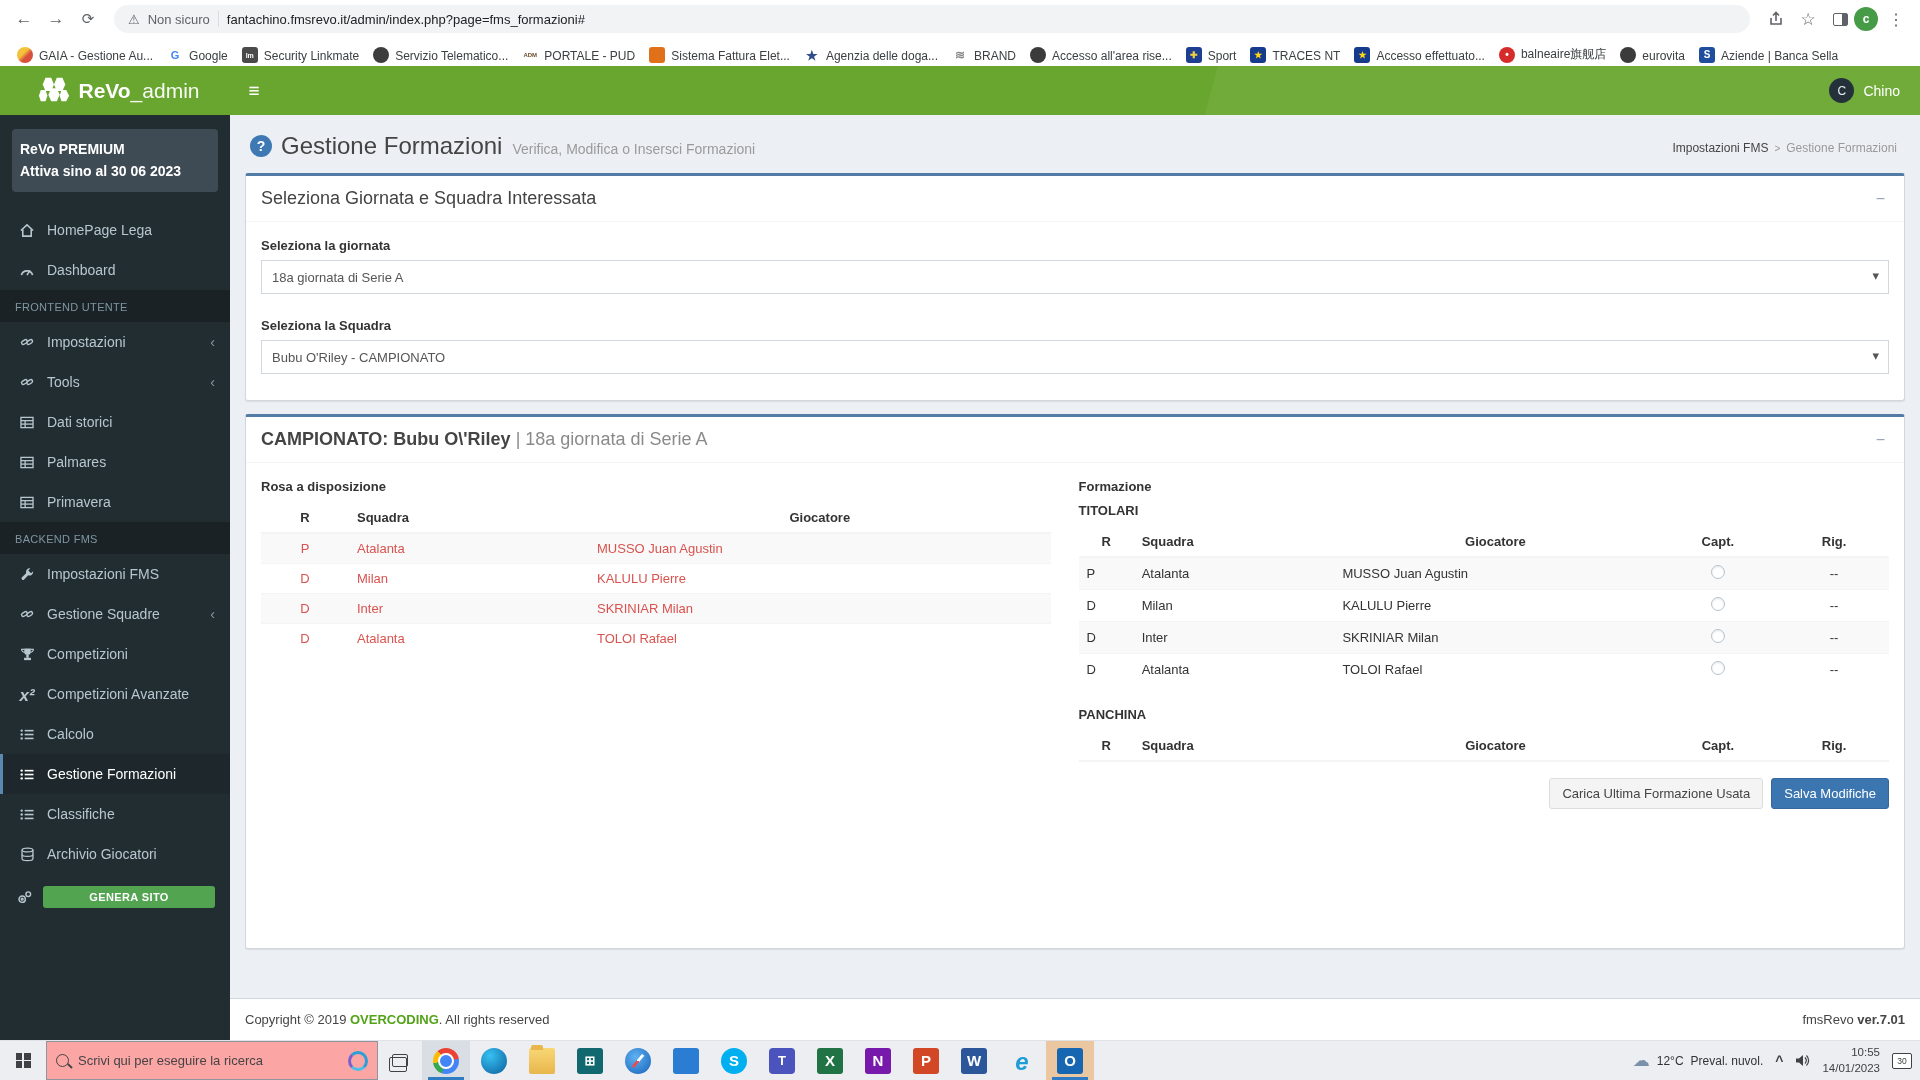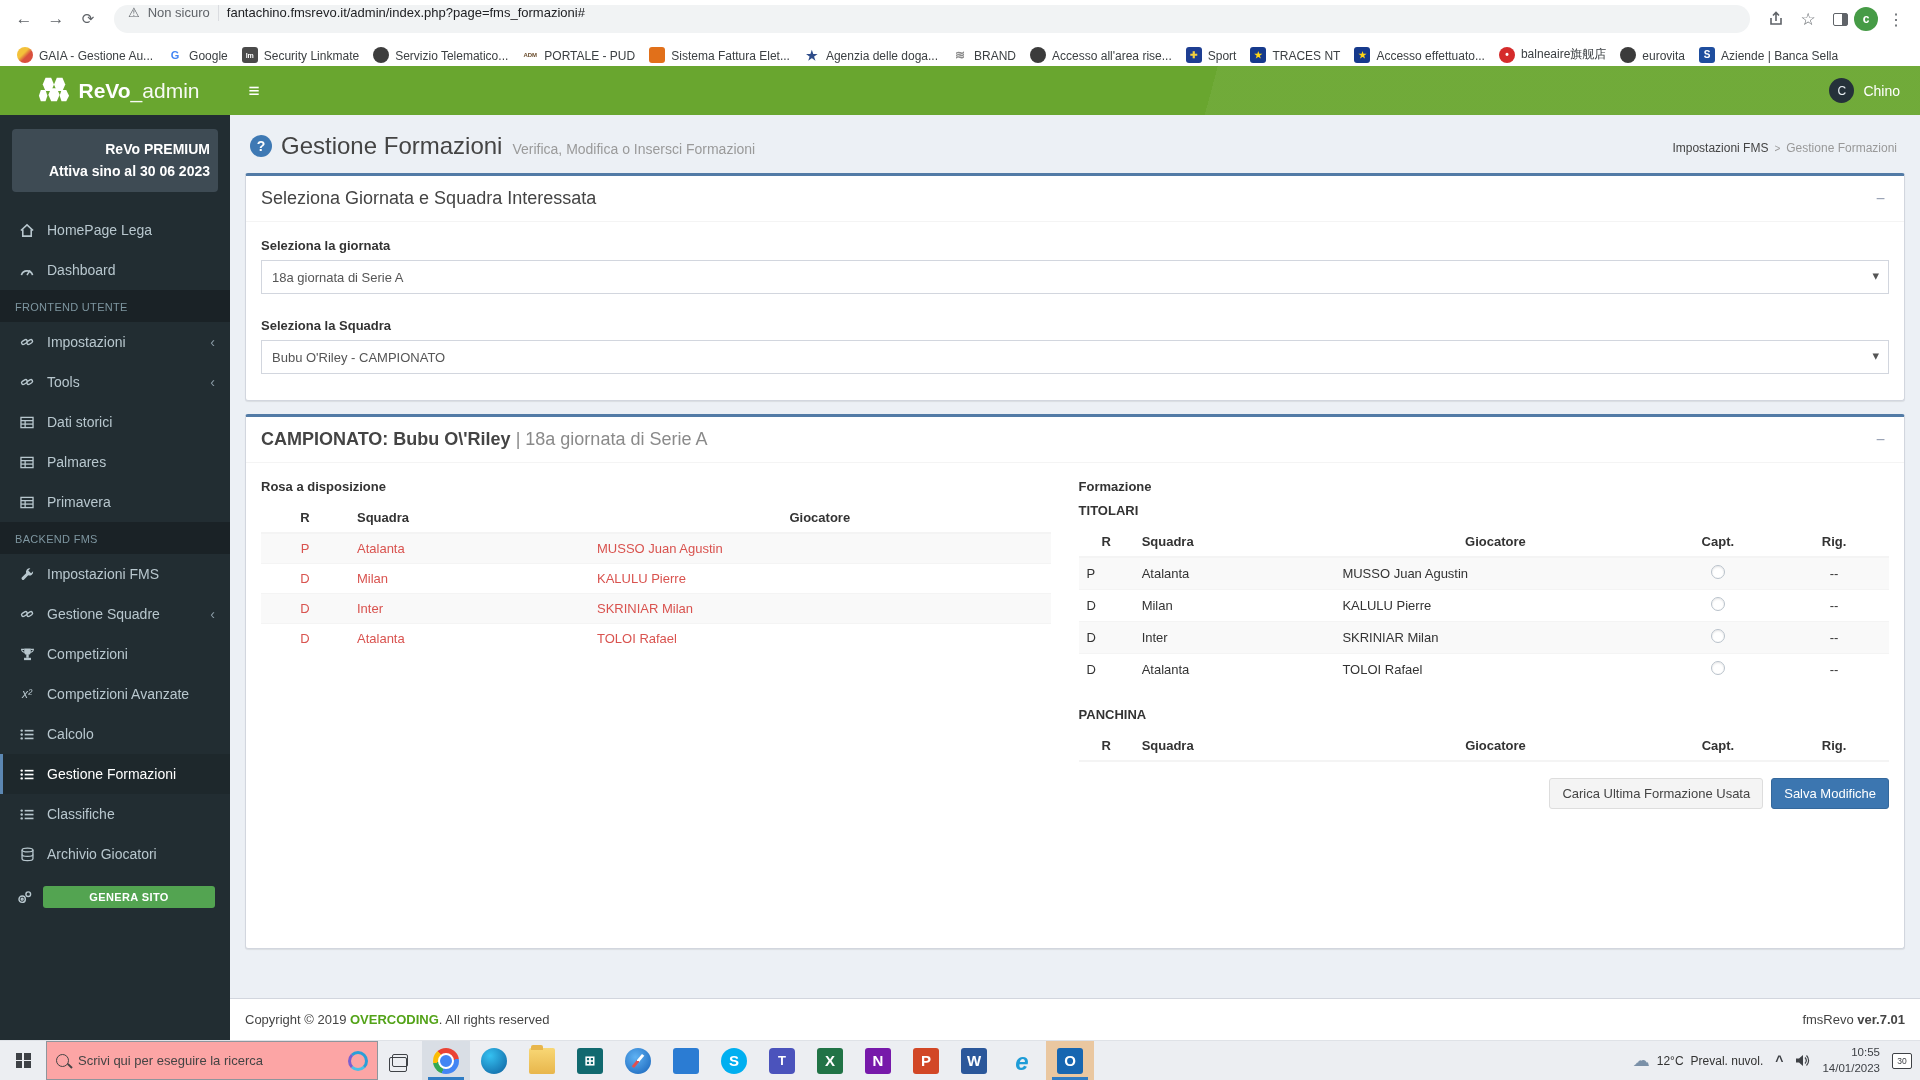--- a/index.html
+++ b/index.html
@@ -20,21 +20,21 @@
   .wc-chev::before{content:"∨"}
   .wc-min::before{content:"─";font-size:10px}
   .wc-max span{width:10px;height:10px;border:1.2px solid #3c4043;display:block}
   .wc-close::before{content:"×";font-size:17px}
 
   .toolbar{height:38px;background:#fff;display:flex;align-items:center;padding:0 10px;flex-shrink:0}
   .nav-btn{width:28px;height:28px;border-radius:50%;display:grid;place-items:center;color:#5f6368;font-size:17px;margin-right:4px}
   .i-back::before{content:"←"}
   .i-fwd::before{content:"→"}
   .i-reload::before{content:"⟳";font-size:15px}
-  .omnibox{flex:1;height:28px;background:#f1f3f4;border-radius:14px;display:flex;align-items:flex-start;padding:0 14px;gap:8px;font-size:13px;color:#202124;margin:17px 8px}
+  .omnibox{flex:1;height:28px;background:#f1f3f4;border-radius:14px;display:flex;align-items:center;padding:0 14px;gap:8px;font-size:13px;color:#202124;margin:17px 8px}
   .warn-icon{color:#5f6368;font-size:13px}
   .warn-icon::before{content:"⚠"}
   .sec-label{color:#5f6368}
   .omni-sep{width:1px;height:16px;background:#dadce0}
   .url-text{color:#202124;white-space:nowrap}
   .tb-icon{width:28px;height:28px;display:grid;place-items:center;color:#5f6368;margin-left:4px}
   .i-star::before{content:"☆";font-size:17px}
   .i-kebab::before{content:"⋮";font-size:16px}
   .i-panel span{width:15px;height:13px;border:1.5px solid #5f6368;border-radius:2px;display:block;position:relative}
   .i-panel span::after{content:"";position:absolute;right:0;top:0;bottom:0;width:5px;background:#5f6368}
@@ -54,26 +54,26 @@
   .logo b{font-weight:bold}
   .logo .lite{font-weight:300;opacity:.95}
   .hamburger{width:48px;display:grid;place-items:center;color:#fff;font-size:19px;cursor:pointer}
   .hamburger::before{content:"≡";font-weight:bold}
   .header-user{margin-left:auto;display:flex;align-items:center;gap:9px;padding:0 20px;color:#fff;font-size:14px;position:relative;z-index:1}
   .avatar-user{width:25px;height:25px;border-radius:50%;background:#25313a;color:#e8eef2;display:grid;place-items:center;font-size:12px}
 
   
   .app-body{flex:1;display:flex;min-height:0}
   .sidebar{width:230px;background:#222d32;color:#b8c7ce;flex-shrink:0;font-size:14px;display:flex;flex-direction:column}
-  .premium{margin:14px 12px 18px;background:#3e4b54;border-radius:4px;padding:10px 8px;text-align:right;color:#fff;font-weight:bold;line-height:1.55;font-size:14px}
+  .premium{margin:14px 12px 18px;background:#3e4b54;border-radius:4px;padding:10px 8px;text-align:left;color:#fff;font-weight:bold;line-height:1.55;font-size:14px}
   .nav-item{display:flex;align-items:center;gap:11px;padding:0 15px;height:40px;color:#b8c7ce;cursor:pointer;border-left:3px solid transparent}
   .nav-item.active{background:#1e282c;color:#fff;border-left-color:#5c87b2}
   .ni-icon{width:18px;height:16px;flex-shrink:0;display:grid;place-items:center}
   .ni-icon svg{display:block}
-  .ni-x2{font-weight:normal;font-size:12px;font-style:italic}
+  .ni-x2{font-weight:bold;font-size:17px;font-style:italic}
   .nav-section{padding:11px 15px 9px;font-size:11px;color:#7e96a0;background:#1a2226;letter-spacing:.3px}
   .chevron{margin-left:auto;font-size:14px;color:#8a9ba5}
   .generate-row{display:flex;align-items:center;gap:10px;padding:12px 15px}
   .btn-genera{flex:1;background:#53a451;border:none;color:#fff;font-weight:bold;font-size:11px;padding:5px 0;border-radius:3px;letter-spacing:.4px;cursor:pointer;font-family:inherit}
 
   
   .content{flex:1;padding:0 15px;display:flex;flex-direction:column;min-width:0;overflow:hidden}
   .page-header{position:relative;display:flex;align-items:baseline;padding:17px 5px 13px}
   .q-icon{width:22px;height:22px;border-radius:50%;background:#3e79b4;color:#fff;font-size:14px;font-weight:bold;display:grid;place-items:center;align-self:center;margin-right:9px}
   .q-icon::before{content:"?"}

